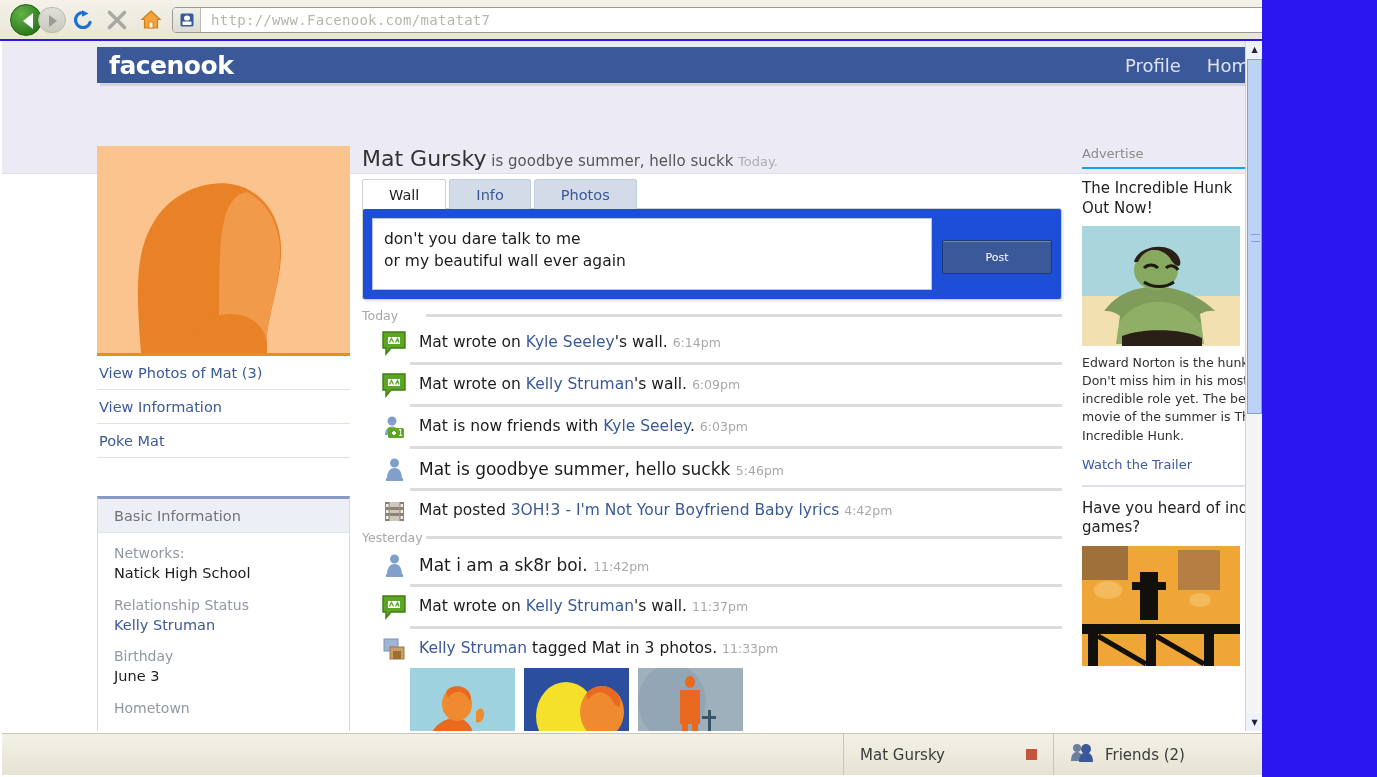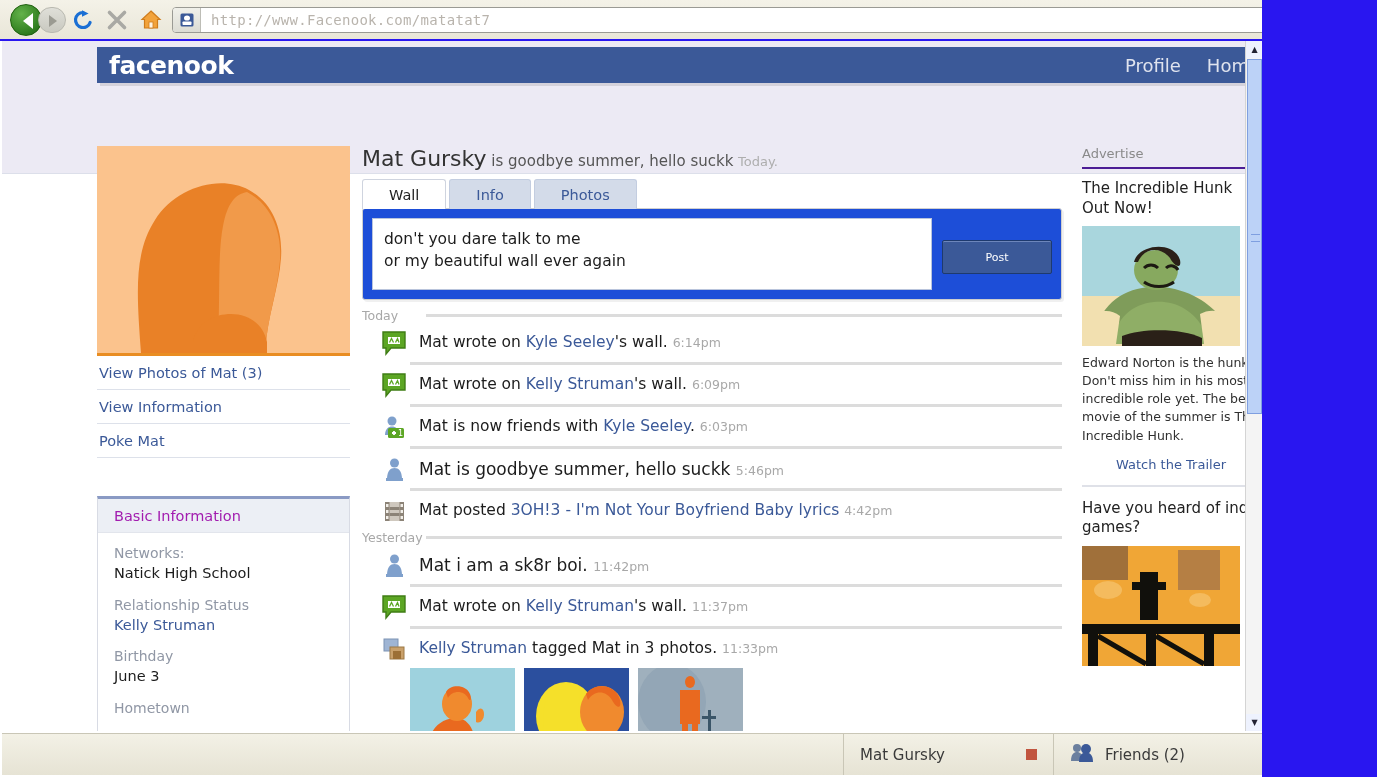--- a/index.html
+++ b/index.html
@@ -103,21 +103,21 @@
     width:253px; height:207px; background:#fbc38d; position:relative; overflow:hidden;
   }
   #avatar svg { display:block; }
   .lnk-list { border-top:3px solid #e98d22; }
   .lnk-list a {
     display:block; padding:9px 2px 8px 2px; font-size:14.5px; color:#3b5998;
     text-decoration:none; border-bottom:1px solid #dde1ea;
   }
   #info-box { margin-top:38px; border:1px solid #d8dbe4; border-top:3px solid #8a9ac4; background:#fff; }
   #info-box .box-title {
-    background:#eceff5; padding:9px 16px 8px; font-size:14.5px; color:#a21caf;
+    background:#eceff5; padding:9px 16px 8px; font-size:14.5px; color:#737373;
     border-bottom:1px solid #e2e5ec;
   }
   #info-box .fields { padding: 10px 16px 12px; }
   .field { margin-bottom: 11px; }
   .field-label { font-size:14px; color:#9097a5; line-height:1.45; }
   .field-value { font-size:14.5px; color:#1c1c1c; line-height:1.4; }
   .field-value a { color:#3b5998; text-decoration:none; }
 
   
   #center-col { position:absolute; left:360px; top:105px; width:700px; }
@@ -159,28 +159,28 @@
   .feed-text.big { font-size:17px; }
   .feed-text a { color:#3b5998; text-decoration:none; }
   .feed-text .time { font-size:12.5px; color:#a8a8a8; }
   .feed-sep { margin-left:48px; height:3px; background:#dcdcdc; }
   #tagged-photos { display:flex; gap:9px; padding:6px 0 0 48px; }
   .tag-photo { width:105px; height:78px; overflow:hidden; }
 
   
   #right-col { position:absolute; left:1080px; top:105px; width:180px; }
   #ads-head {
-    font-size:13px; color:#8a8a8a; padding-bottom:6px; border-bottom:2px solid #4c1d95;
+    font-size:13px; color:#8a8a8a; padding-bottom:6px; border-bottom:2px solid #0ea5e9;
     margin-bottom:10px;
   }
   .ad { padding-bottom:12px; border-bottom:2px solid #dfe1e8; margin-bottom:12px; }
   .ad-title { font-size:15px; color:#222; line-height:1.3; margin-bottom:8px; }
   .ad-img { width:158px; height:120px; overflow:hidden; margin-bottom:8px; }
   .ad-body { font-size:12.5px; color:#303030; line-height:1.45; margin-bottom:9px; }
-  .ad-link { font-size:13px; color:#3b5998; text-decoration:none;margin-left:34px; }
+  .ad-link { font-size:13px; color:#3b5998; text-decoration:none; }
 
   
   #scrollbar {
     position:absolute; right:0; top:41px; width:17px; height:690px;
     background:#f4f4f4; border-left:1px solid #d4d4d4;
   }
   .sb-arrow {
     position:absolute; left:0; width:17px; height:17px; background:#eef2fe;
     display:flex; align-items:center; justify-content:center; color:#223; font-size:8px;
   }

